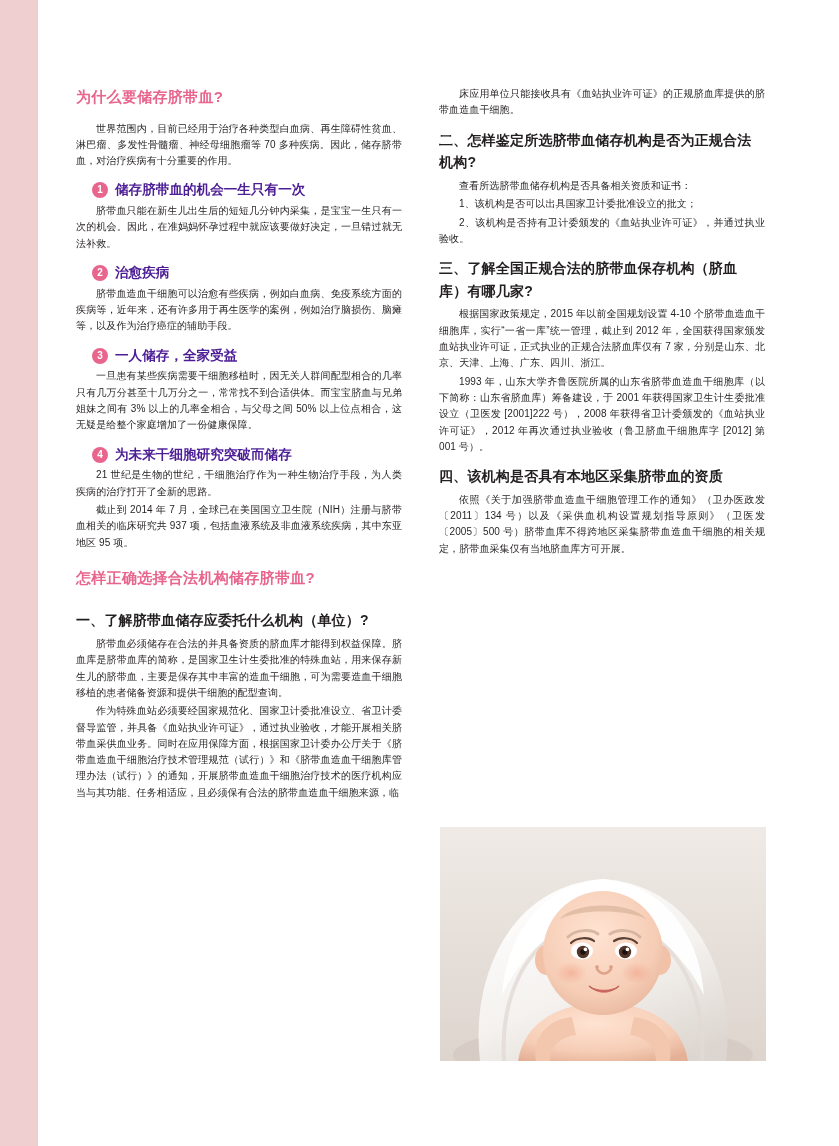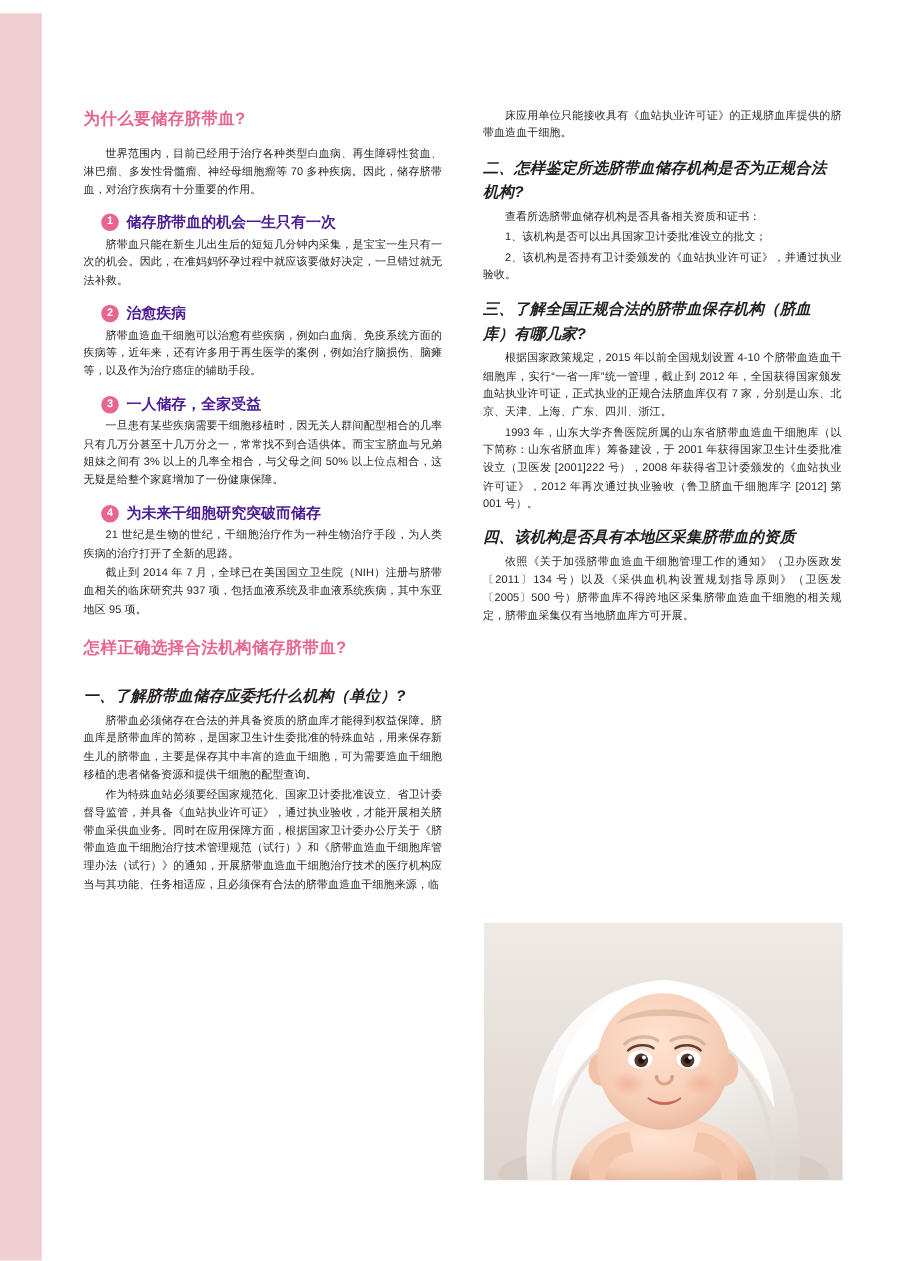--- a/index.html
+++ b/index.html
@@ -10,21 +10,21 @@
     width: 839px;
     height: 1146px;
     background: #ffffff;
     font-family: "Liberation Sans", sans-serif;
     color: #231f20;
     position: relative;
     overflow: hidden;
   }
   .page {
     position: absolute;
-    left: 0; top: 12px;
+    left: 0; top: 0;
     width: 839px;
     height: 1019px;
     background: #ffffff;
     border-radius: 13px;
   }
   .left-bar {
     position: absolute;
     left: 0; top: 0;
     width: 38px;
     height: 1146px;
@@ -52,21 +52,20 @@
     line-height: 1.5;
     letter-spacing: 0.3px;
   }
   h3.sub-title {
     color: #231f20;
     font-size: 14px;
     font-weight: bold;
     margin: 0 0 4px 0;
     line-height: 1.62;
     letter-spacing: 0.2px;
-    font-style: italic;
   }
   p.para {
     font-size: 10px;
     line-height: 1.63;
     margin: 0 0 2px 0;
     text-indent: 2em;
     text-align: justify;
     letter-spacing: 0.1px;
   }
   .item {

